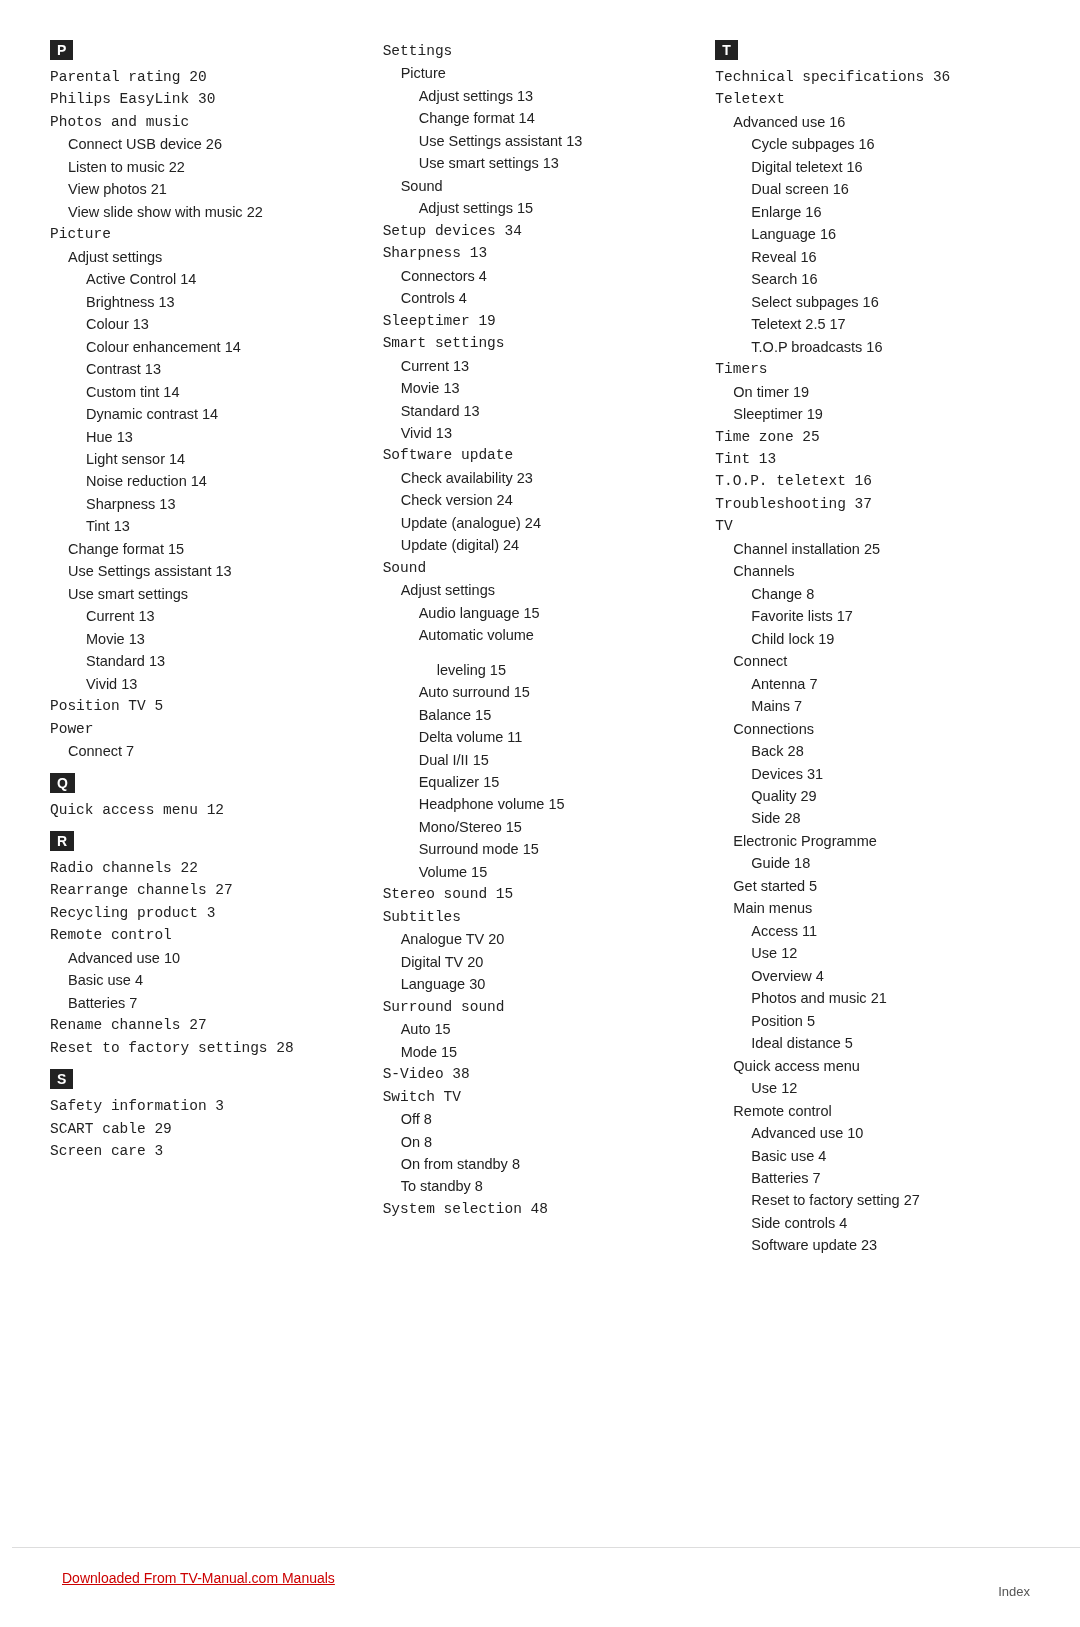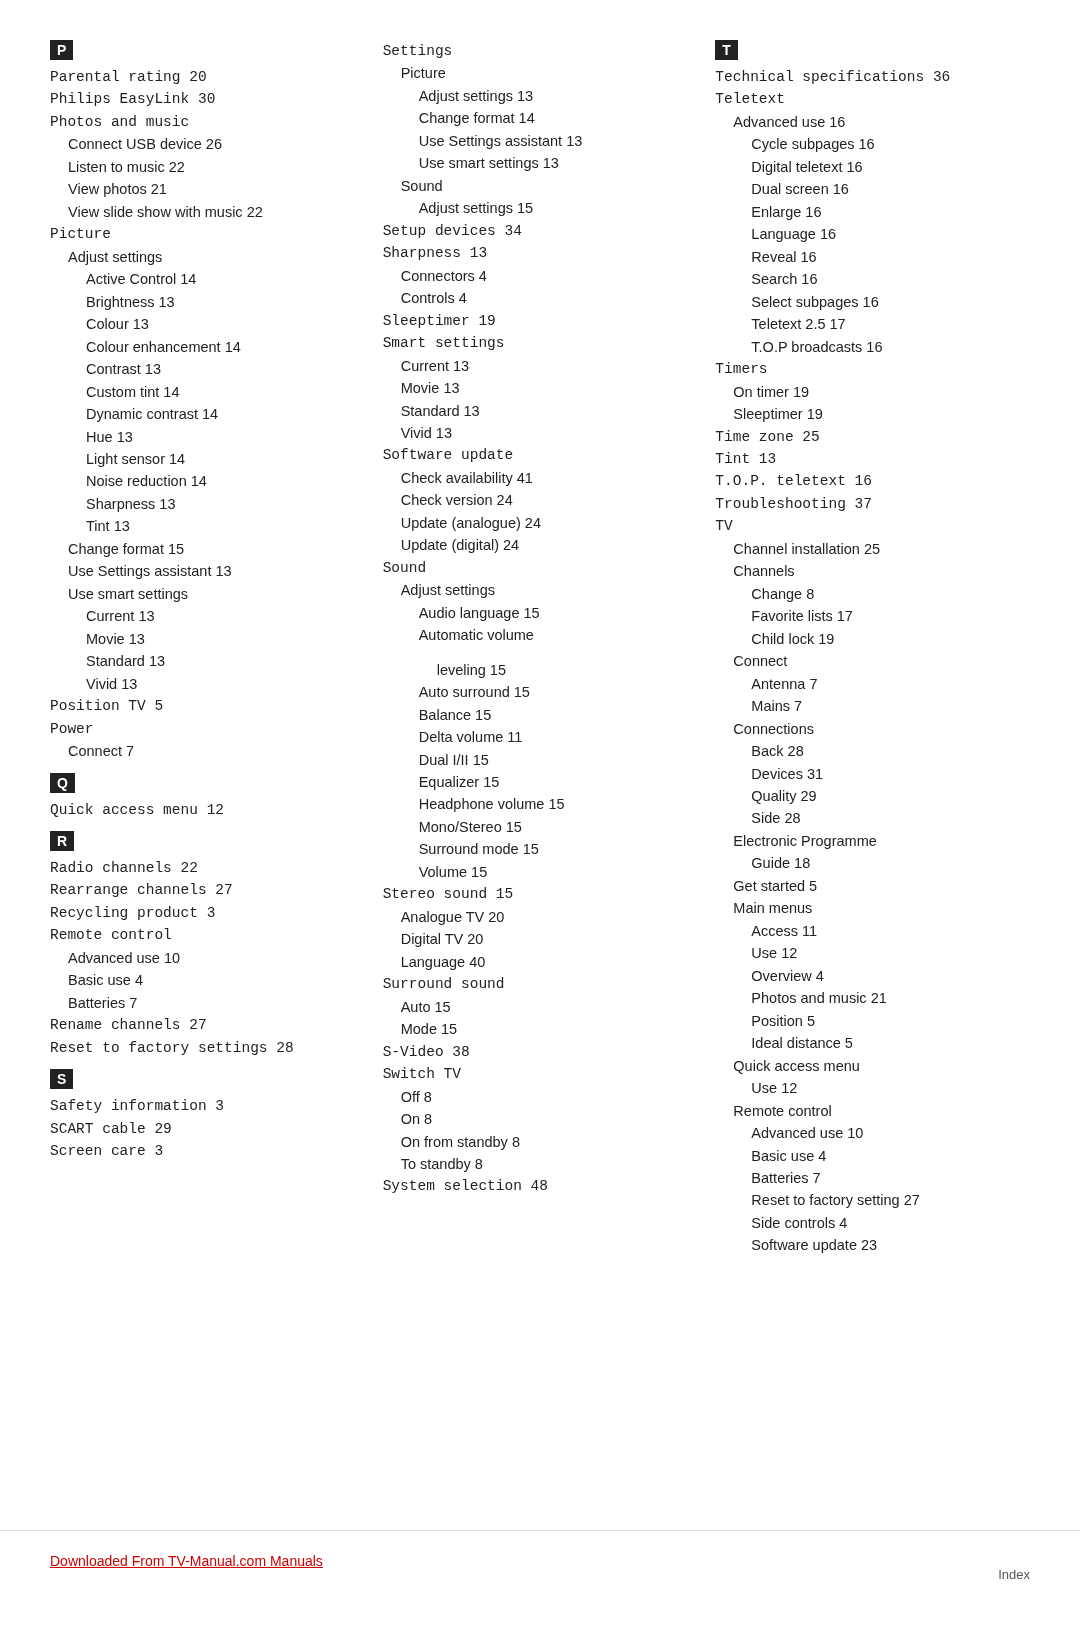--- a/index.html
+++ b/index.html
@@ -44,24 +44,24 @@
       line-height: 1.55;
       color: #222;
     }
     .entry.l0 { margin-left: 0; font-weight: normal; font-family: Liberation Mono, monospace; }
     .entry.l1 { margin-left: 18px; }
     .entry.l2 { margin-left: 36px; }
     .entry.l3 { margin-left: 54px; margin-top: 12px; }
     .footer {
       position: absolute;
       bottom: 28px;
-      left: 0; right: 0;
+      left: 12px; right: 0;
       display: flex;
       justify-content: space-between;
-      padding: 17px 50px;
+      padding: 0 50px;
       align-items: center;
       border-top: 1px solid #ddd;
       padding-top: 8px;
     }
     .footer-link {
       color: #c00;
       text-decoration: underline;
       font-size: 14px;
     }
     .footer-page {
@@ -89,42 +89,43 @@
         <div class="entry l0">Sharpness  13</div>
         <div class="entry l1">Connectors  4</div>
         <div class="entry l1">Controls  4</div>
         <div class="entry l0">Sleeptimer  19</div>
         <div class="entry l0">Smart settings</div>
         <div class="entry l1">Current  13</div>
         <div class="entry l1">Movie  13</div>
         <div class="entry l1">Standard  13</div>
         <div class="entry l1">Vivid  13</div>
         <div class="entry l0">Software update</div>
-        <div class="entry l1">Check availability  41</div>
+        <div class="entry l1">Check availability  23</div>
         <div class="entry l1">Check version  24</div>
         <div class="entry l1">Update (analogue)  24</div>
         <div class="entry l1">Update (digital)  24</div>
         <div class="entry l0">Sound</div>
         <div class="entry l1">Adjust settings</div>
         <div class="entry l2">Audio language  15</div>
         <div class="entry l2">Automatic volume</div>
         <div class="entry l3">leveling  15</div>
         <div class="entry l2">Auto surround  15</div>
         <div class="entry l2">Balance  15</div>
         <div class="entry l2">Delta volume  11</div>
         <div class="entry l2">Dual I/II  15</div>
         <div class="entry l2">Equalizer  15</div>
         <div class="entry l2">Headphone volume  15</div>
         <div class="entry l2">Mono/Stereo  15</div>
         <div class="entry l2">Surround mode  15</div>
         <div class="entry l2">Volume  15</div>
         <div class="entry l0">Stereo sound  15</div>
+        <div class="entry l0">Subtitles</div>
         <div class="entry l1">Analogue TV  20</div>
         <div class="entry l1">Digital TV  20</div>
-        <div class="entry l1">Language  40</div>
+        <div class="entry l1">Language  30</div>
         <div class="entry l0">Surround sound</div>
         <div class="entry l1">Auto  15</div>
         <div class="entry l1">Mode  15</div>
         <div class="entry l0">S-Video  38</div>
         <div class="entry l0">Switch TV</div>
         <div class="entry l1">Off  8</div>
         <div class="entry l1">On  8</div>
         <div class="entry l1">On from standby  8</div>
         <div class="entry l1">To standby  8</div>
         <div class="entry l0">System selection  48</div>

